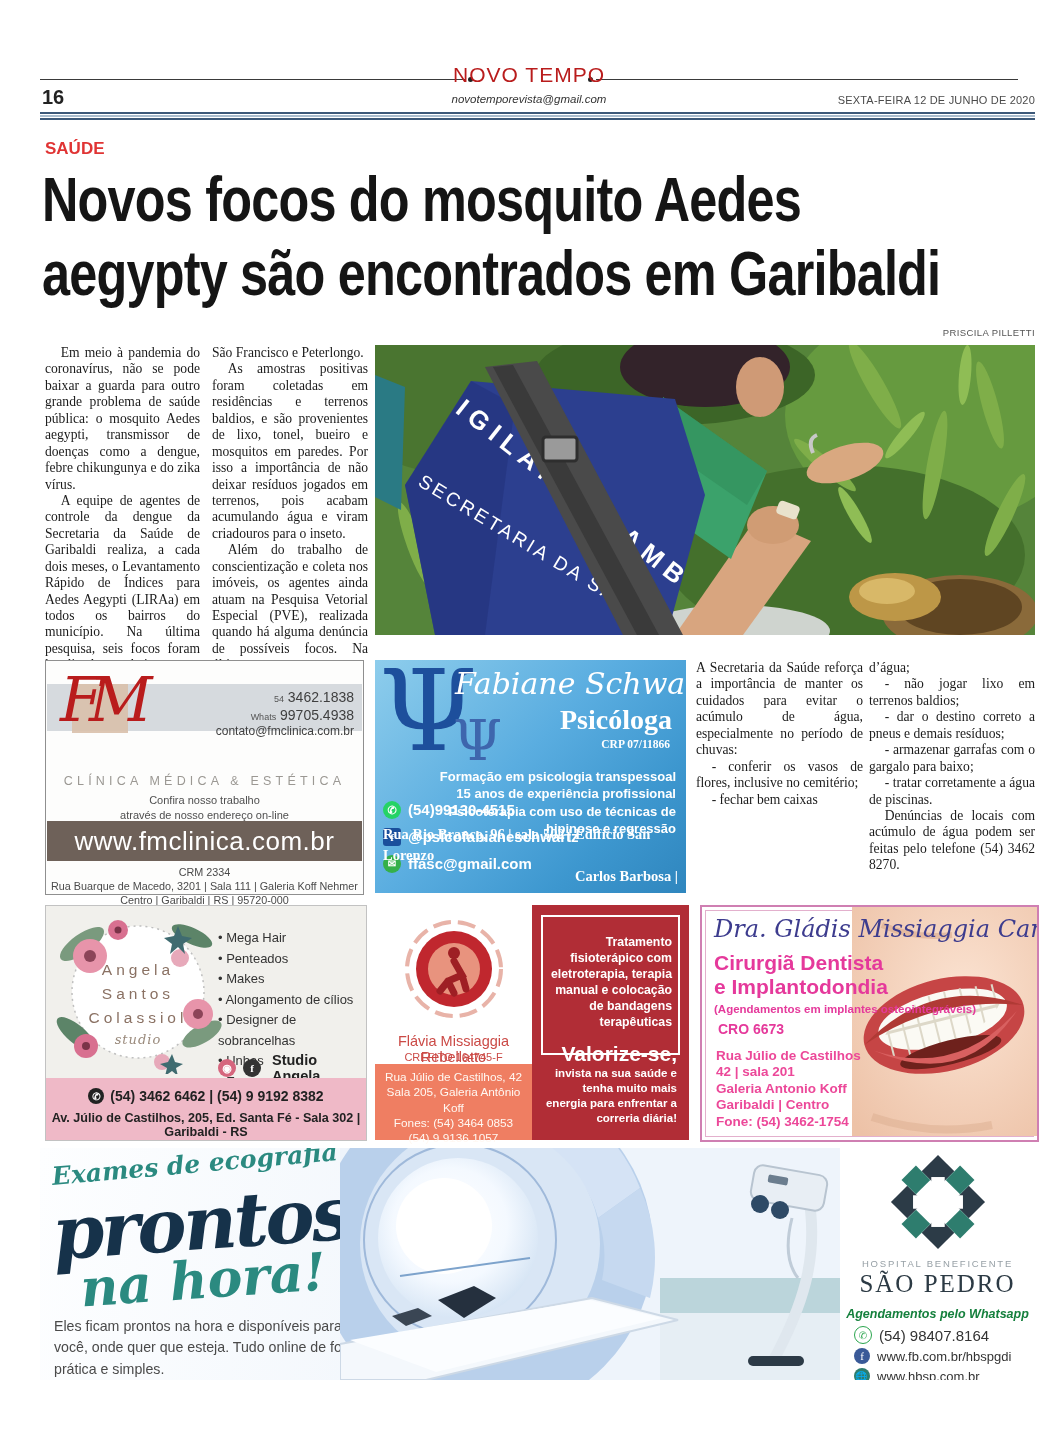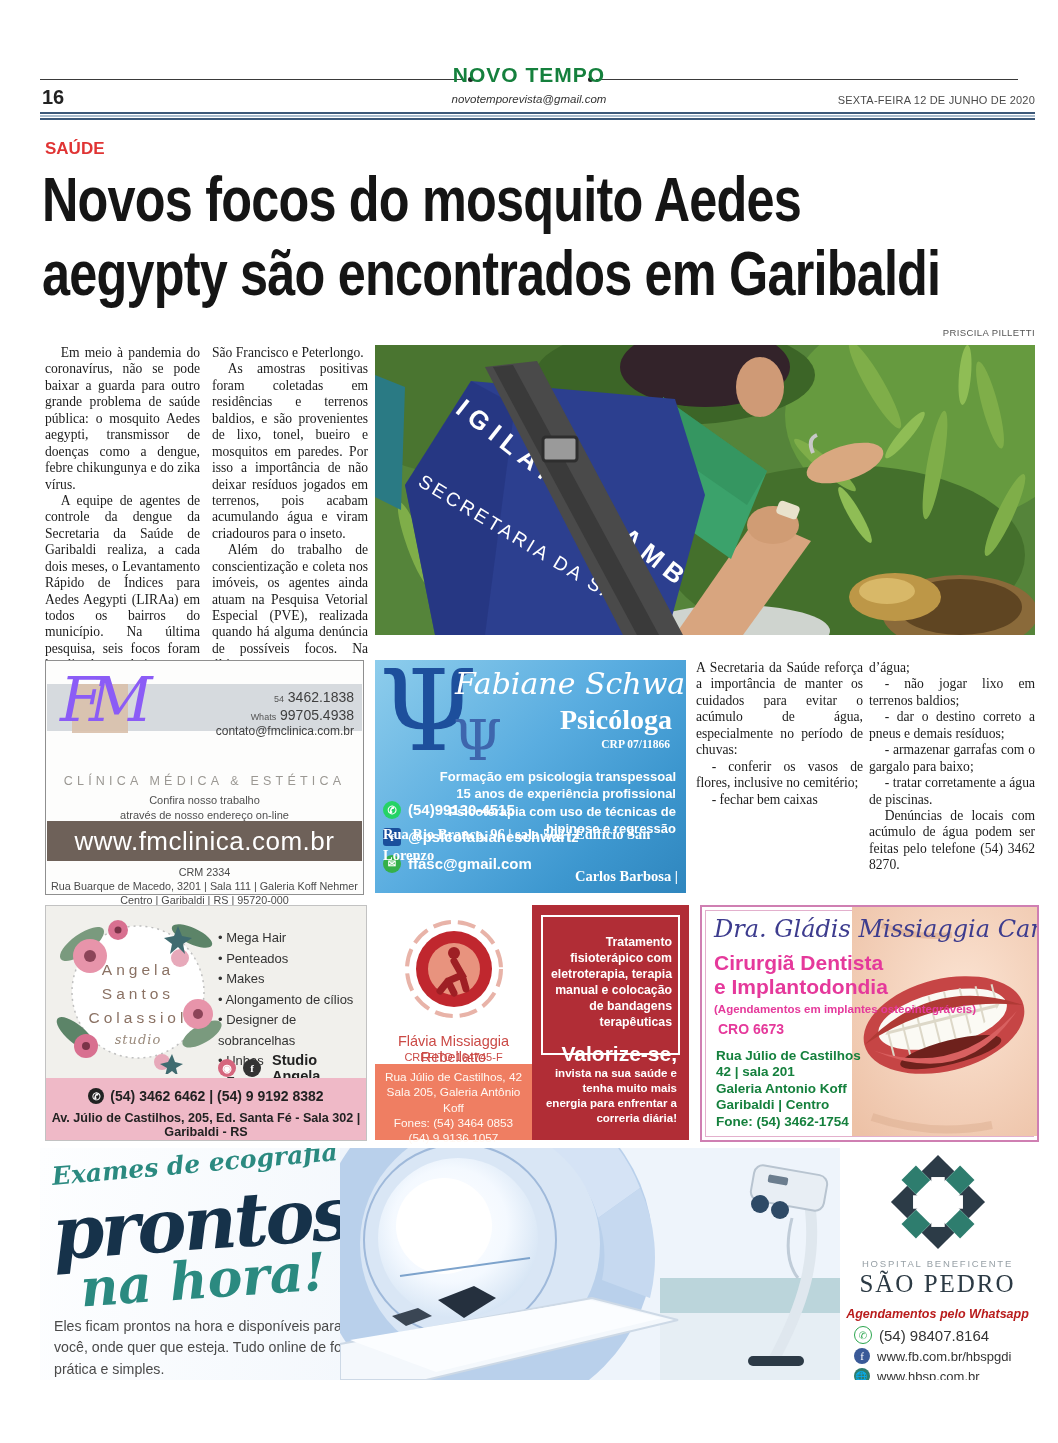--- a/index.html
+++ b/index.html
@@ -2,21 +2,21 @@
 <html><head>
 <meta charset="utf-8">
 <style>
   html,body{margin:0;padding:0;background:#e8e8e8;}
   .page{position:relative;width:1058px;height:1443px;background:#fff;margin:0 auto;
         font-family:"Liberation Sans",sans-serif;overflow:hidden;}
   
   .hline{position:absolute;height:1px;background:#3a3a3a;top:79px;}
   .hdot{position:absolute;width:5px;height:5px;border-radius:50%;background:#222;top:77px;}
   .masthead{position:absolute;top:63px;left:0;width:100%;text-align:center;
-            font-size:21px;font-weight:bold;letter-spacing:1px;color:#15803d;}
+            font-size:21px;font-weight:normal;letter-spacing:1px;color:#b91c1c;}
   .hdr-email{position:absolute;top:93px;left:0;width:100%;text-align:center;
              font-style:italic;font-size:11.5px;color:#333;}
   .pagenum{position:absolute;top:86px;left:42px;font-size:20px;font-weight:bold;color:#222;}
   .hdr-date{position:absolute;top:94px;right:23px;font-size:11px;color:#4a4a4a;letter-spacing:.2px;}
   .rule{position:absolute;left:40px;right:23px;top:112px;}
   .rule div{height:2px;margin-bottom:1px;}
   .rule .d{background:#3c5878;} .rule .l{background:#a9bccd;}
   
   .section-label{position:absolute;top:139px;left:45px;font-size:17px;font-weight:bold;color:#e03434;}
   .headline{position:absolute;top:163px;left:42px;width:1255px;transform:scaleX(.8);
@@ -33,21 +33,21 @@
   #c3{top:660px;left:696px;width:167px;}
   #c4{top:660px;left:869px;width:166px;}
   
   #photo{position:absolute;top:345px;left:375px;width:660px;height:290px;overflow:hidden;}
   
   #fm-ad{position:absolute;top:660px;left:45px;width:317px;height:233px;
          border:1px solid #8f8f8f;background:#fdfdfc;}
   .fm-band{position:absolute;top:23px;left:1px;right:1px;height:47px;background:#d6dade;}
   .fm-beige{position:absolute;top:23px;left:26px;width:56px;height:49px;background:#d9c0ab;opacity:.9;}
   .fm-mono{position:absolute;top:2px;left:14px;font-family:"DejaVu Serif",serif;
-           font-style:italic;font-size:62px;color:#8b5cf6;letter-spacing:-14px;}
+           font-style:italic;font-size:62px;color:#b91c1c;letter-spacing:-14px;}
   .fm-contact{position:absolute;top:28px;right:9px;text-align:right;color:#3f3f3f;line-height:1.25;}
   .fm-contact .b{font-size:14px;} .fm-contact .s{font-size:9px;color:#555;}
   .fm-contact .e{font-size:12px;}
   .fm-name{position:absolute;top:77px;width:100%;text-align:center;font-size:31px;
            color:#787672;letter-spacing:.5px;}
   .fm-sub{position:absolute;top:113px;width:100%;text-align:center;font-size:12.5px;
           color:#9b9893;letter-spacing:4.2px;}
   .fm-tag{position:absolute;top:132px;width:100%;text-align:center;font-size:11px;
           color:#4f4f4f;line-height:1.35;}
   .fm-bar{position:absolute;top:160px;left:1px;right:1px;height:40px;background:#6e6159;
@@ -118,37 +118,37 @@
   
   #gl-ad{position:absolute;top:905px;left:700px;width:335px;height:233px;background:#fff;
          border:2px solid #cf7fb2;box-shadow:inset 0 0 0 3px #fff,inset 0 0 0 4px #e3b0cd;overflow:hidden;}
   .gl-smile{position:absolute;right:0;top:0;width:185px;height:229px;}
   .gl-name{position:absolute;top:8px;left:12px;width:310px;font-family:"DejaVu Serif",serif;
            font-style:italic;font-size:24px;color:#3d3c8e;white-space:nowrap;}
   .gl-t1{position:absolute;top:44px;left:12px;font-weight:bold;font-size:21px;color:#e5399b;line-height:1.15;}
   .gl-sub{position:absolute;top:96px;left:12px;font-weight:bold;font-size:11.5px;color:#e5399b;}
   .gl-cro{position:absolute;top:114px;left:16px;font-weight:bold;font-size:14px;color:#e5399b;}
   .gl-addr{position:absolute;bottom:10px;left:14px;font-weight:bold;font-size:13.5px;
-           color:#15803d;line-height:1.22;}
+           color:#ec4899;line-height:1.22;}
   
   #bottom{position:absolute;top:1148px;left:40px;width:995px;height:232px;overflow:hidden;
           background:linear-gradient(100deg,#fdfeff 0%,#eef4fb 55%,#e4eefa 100%);}
   .b-script{position:absolute;top:14px;left:12px;width:330px;}
   .b-s1{font-family:"DejaVu Serif",serif;font-style:italic;font-weight:bold;font-size:25px;
         color:#2b8a80;transform:rotate(-5deg);transform-origin:left;}
   .b-s2{font-family:"DejaVu Serif",serif;font-style:italic;font-weight:bold;font-size:74px;
         color:#16324a;letter-spacing:-3px;margin-top:-12px;transform:rotate(-4deg);}
   .b-s3{font-family:"DejaVu Serif",serif;font-style:italic;font-weight:bold;font-size:52px;
         color:#2b8a80;margin:-18px 0 0 28px;transform:rotate(-4deg);}
   .b-body{position:absolute;top:168px;left:14px;width:320px;font-size:14.2px;color:#4a4a4a;line-height:1.5;}
   .b-scan{position:absolute;left:300px;top:0;}
   .b-right{position:absolute;right:0;top:0;width:195px;height:232px;background:#fff;text-align:center;}
   .b-type{margin-top:4px;font-size:9.5px;letter-spacing:1.8px;color:#97a0a6;}
   .b-name{font-family:"Liberation Serif",serif;font-size:25px;color:#2c3a44;letter-spacing:2px;margin-top:1px;}
-  .b-wa{margin-top:9px;font-style:italic;font-weight:bold;font-size:12.5px;color:#b91c1c;}
+  .b-wa{margin-top:9px;font-style:italic;font-weight:bold;font-size:12.5px;color:#15803d;}
   .b-rows{margin:5px 0 0 14px;text-align:left;}
   .b-rows .row{display:flex;align-items:center;margin-bottom:4px;color:#333;}
   .b-rows .row:first-child{font-size:15px;} .b-rows .row{font-size:13px;}
   .ic.wao{background:#fff;border:1.5px solid #2aa54d;color:#2aa54d;width:16px;height:16px;font-size:10px;flex:0 0 16px;}
   .ic.fbr{background:#3a5a98;border-radius:50%;width:16px;height:16px;font-size:11px;flex:0 0 16px;font-family:"Liberation Serif",serif;}
   .ic.gl{background:#2e7d6e;width:16px;height:16px;font-size:10px;flex:0 0 16px;}
 </style>
 </head>
 <body>
 

